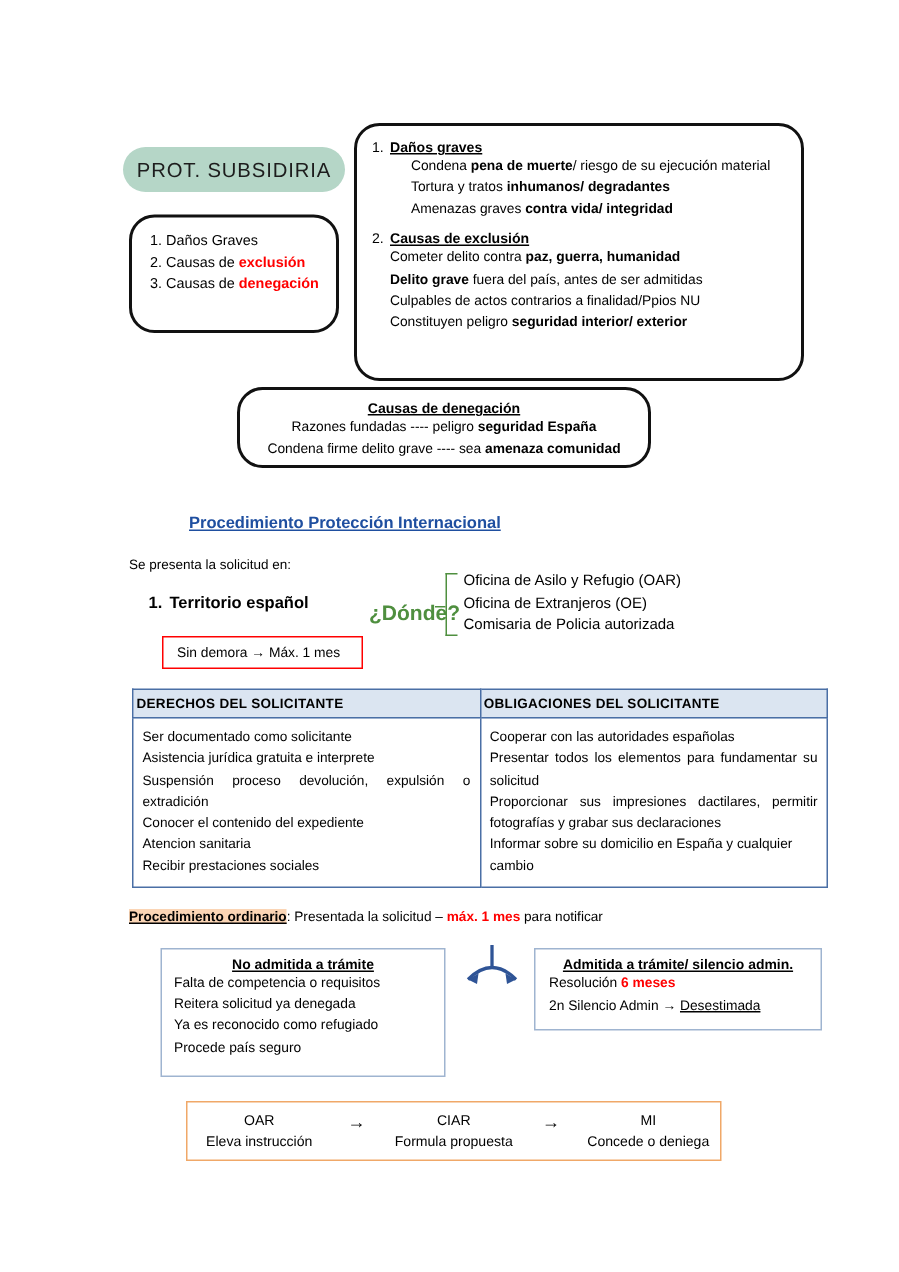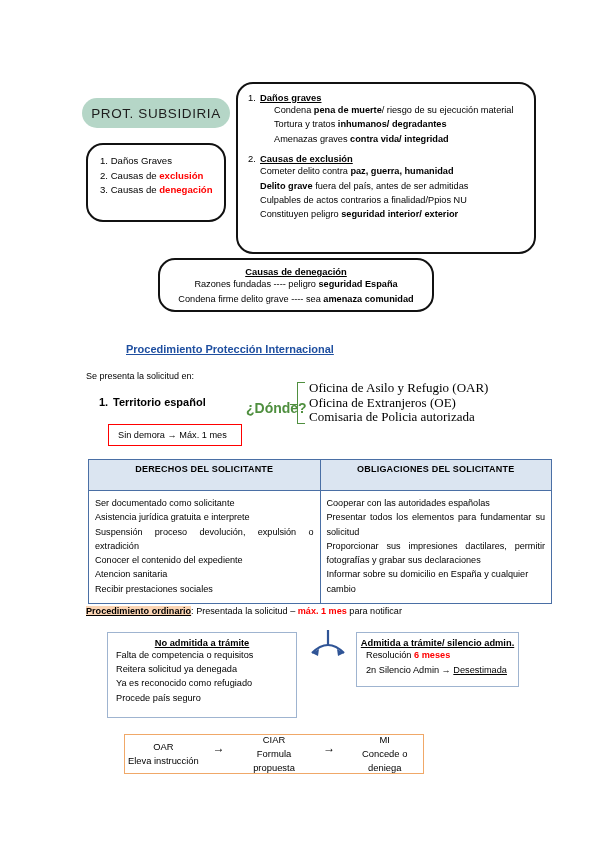--- a/index.html
+++ b/index.html
@@ -71,21 +71,21 @@
   #donde-label{left:246px;top:400px;font-size:14px;font-weight:bold;color:#4f8f3f;white-space:nowrap;}
   #donde-dash{left:290px;top:404px;width:7px;height:1.4px;background:#4f8f3f;}
 
   #brace{
     left:297px;top:382px;width:7px;height:40px;
     border-left:1.3px solid #4f8f3f;
     border-top:1.3px solid #4f8f3f;
     border-bottom:1.3px solid #4f8f3f;
   }
   #where-list{left:309px;top:381px;}
-  .where-line{font-size:13px;line-height:14.6px;white-space:nowrap;font-family:Liberation Serif, serif;}
+  .where-line{font-size:10px;line-height:14.6px;white-space:nowrap;}
 
   #sin-demora{
     left:108px;top:424px;width:134px;height:22px;
     border:1.8px solid #ff0000;box-sizing:border-box;
     display:flex;align-items:center;padding-left:9px;
     font-size:9.2px;white-space:nowrap;
   }
 
   
   #rights-table{
@@ -94,22 +94,22 @@
     table-layout:fixed;
   }
   #rights-table th,#rights-table td{
     border:1.1px solid #4a6fa5;
     box-sizing:border-box;
     vertical-align:top;
   }
   #rights-table th{
     background:#dbe5f1;
     font-size:9px;font-weight:bold;
-    text-align:center;
-    padding:4px 2px 16px 2px;
+    text-align:left;
+    padding:4px 2px 4px 2px;
     letter-spacing:.2px;
   }
   #rights-table td{
     padding:5px 6px 7px 6px;
     font-size:9.1px;
     line-height:14.3px;
     text-align:justify;
     text-justify:inter-word;
   }
   #rights-table td div{text-align:justify;}
@@ -128,35 +128,35 @@
     left:107px;top:632px;width:190px;height:86px;
     padding:5px 0 0 0;
   }
   #no-admit-box .btitle{
     font-size:9.3px;font-weight:bold;text-decoration:underline;
     text-align:center;display:block;
   }
   #no-admit-box .bline{font-size:9.2px;line-height:14.2px;padding-left:8px;white-space:nowrap;}
 
   #admit-box{
-    left:356px;top:632px;width:163px;height:55px;
+    left:356px;top:632px;width:192px;height:55px;
     padding:5px 0 0 0;
   }
   #admit-box .btitle{
     font-size:9.3px;font-weight:bold;text-decoration:underline;
     text-align:center;display:block;
   }
   #admit-box .bline{font-size:9.2px;line-height:14.6px;padding-left:9px;white-space:nowrap;}
   #admit-box .r{color:#ff0000;font-weight:bold;}
   #admit-box .u{text-decoration:underline;}
 
   #fork-arrow{left:300px;top:628px;width:56px;height:42px;}
 
   #flow-box{
-    left:124px;top:734px;width:300px;height:40px;
+    left:124px;top:734px;width:357px;height:40px;
     border:1.3px solid #f0a868;box-sizing:border-box;
     display:flex;align-items:center;
   }
   .flow-col{flex:1;text-align:center;}
   .flow-top{font-size:9.4px;line-height:14px;}
   .flow-bot{font-size:9.4px;line-height:14px;}
   .flow-arrow{width:34px;text-align:center;font-size:12px;line-height:14px;padding-bottom:13px;}
 </style>
 </head>
 <body>

